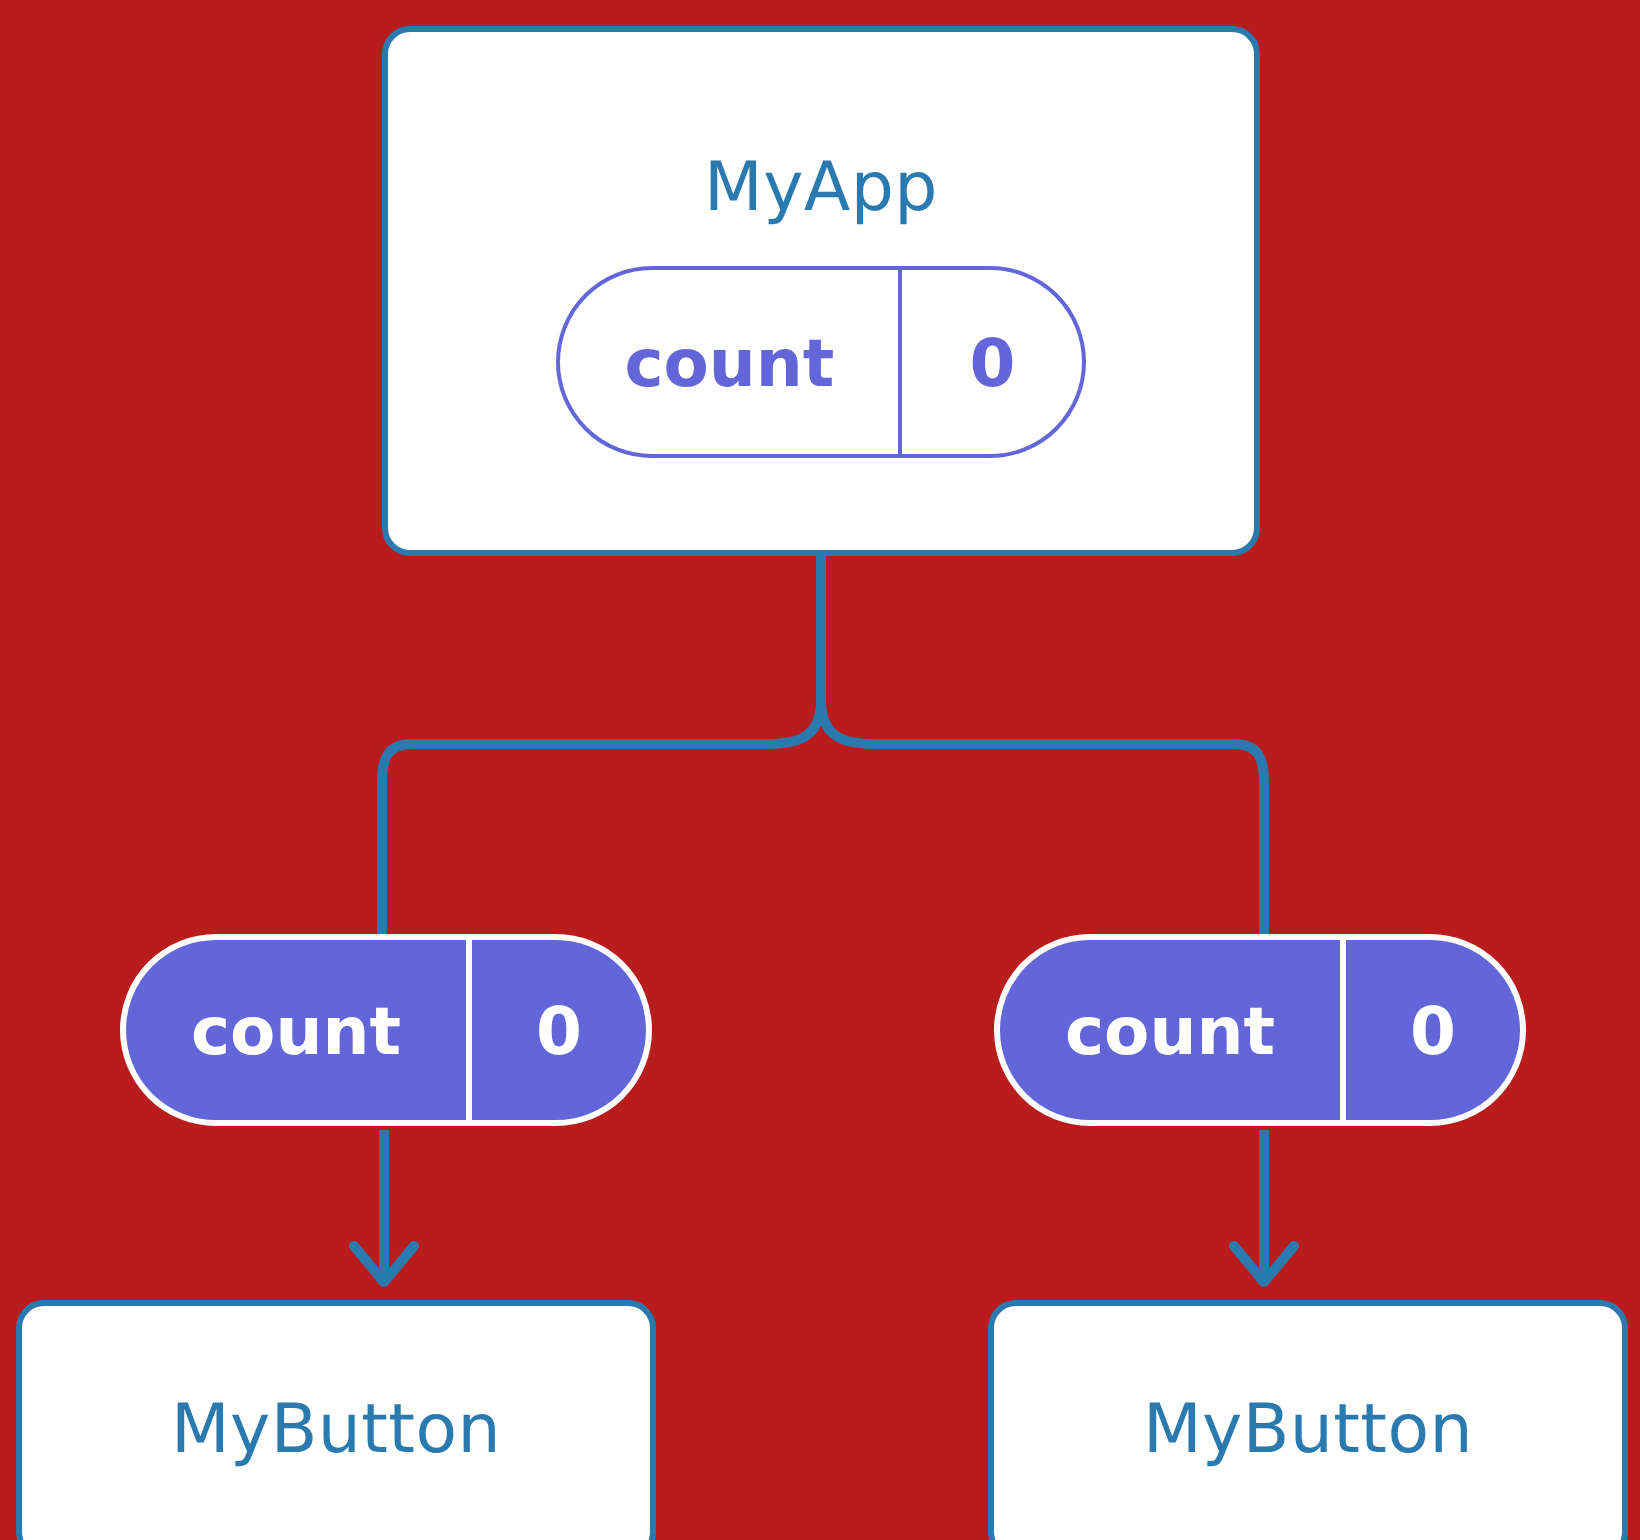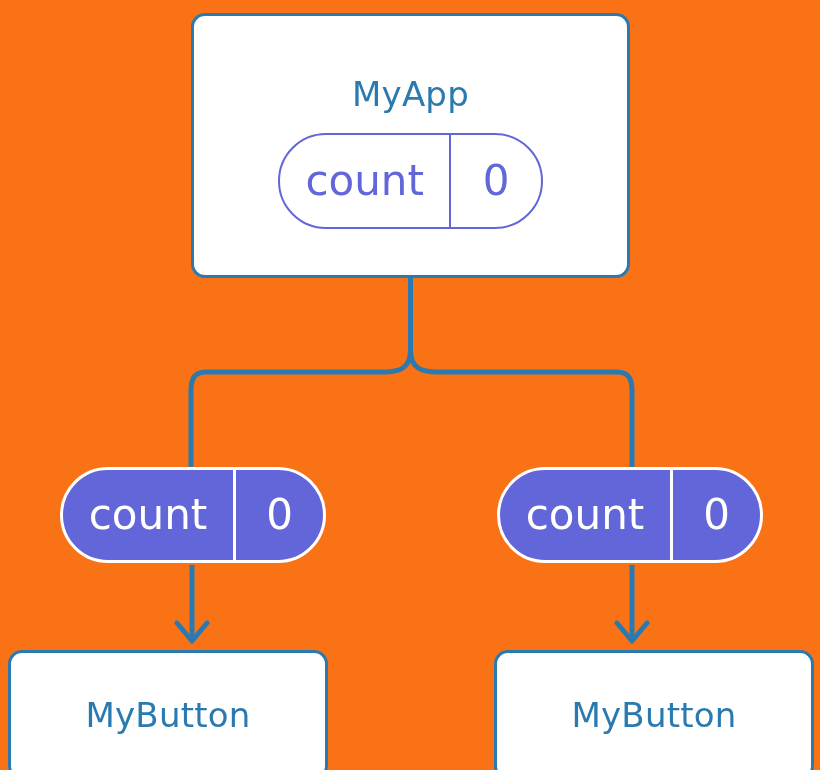--- a/index.html
+++ b/index.html
@@ -12,21 +12,21 @@
     width: 820px;
     height: 770px;
     overflow: hidden;
     font-family: "DejaVu Sans", "Liberation Sans", sans-serif;
   }
 
   #stage {
     position: relative;
     width: 820px;
     height: 770px;
-    background: #f97316;
+    background: #b91c1c;
   }
 
   
   #connectors {
     position: absolute;
     left: 0;
     top: 0;
     width: 820px;
     height: 770px;
     overflow: visible;
@@ -71,22 +71,22 @@
     display: flex;
     align-items: stretch;
     border-radius: 999px;
     overflow: hidden;
   }
 
   .pill-key, .pill-val {
     display: flex;
     align-items: center;
     justify-content: center;
-    font-size: 42px;
-    font-weight: 400;
+    font-size: 33px;
+    font-weight: 700;
     line-height: 1;
     white-space: nowrap;
   }
 
   
   .pill.outlined {
     background: #ffffff;
     border: 2px solid #6366d8;
   }
   .pill.outlined .pill-key,

